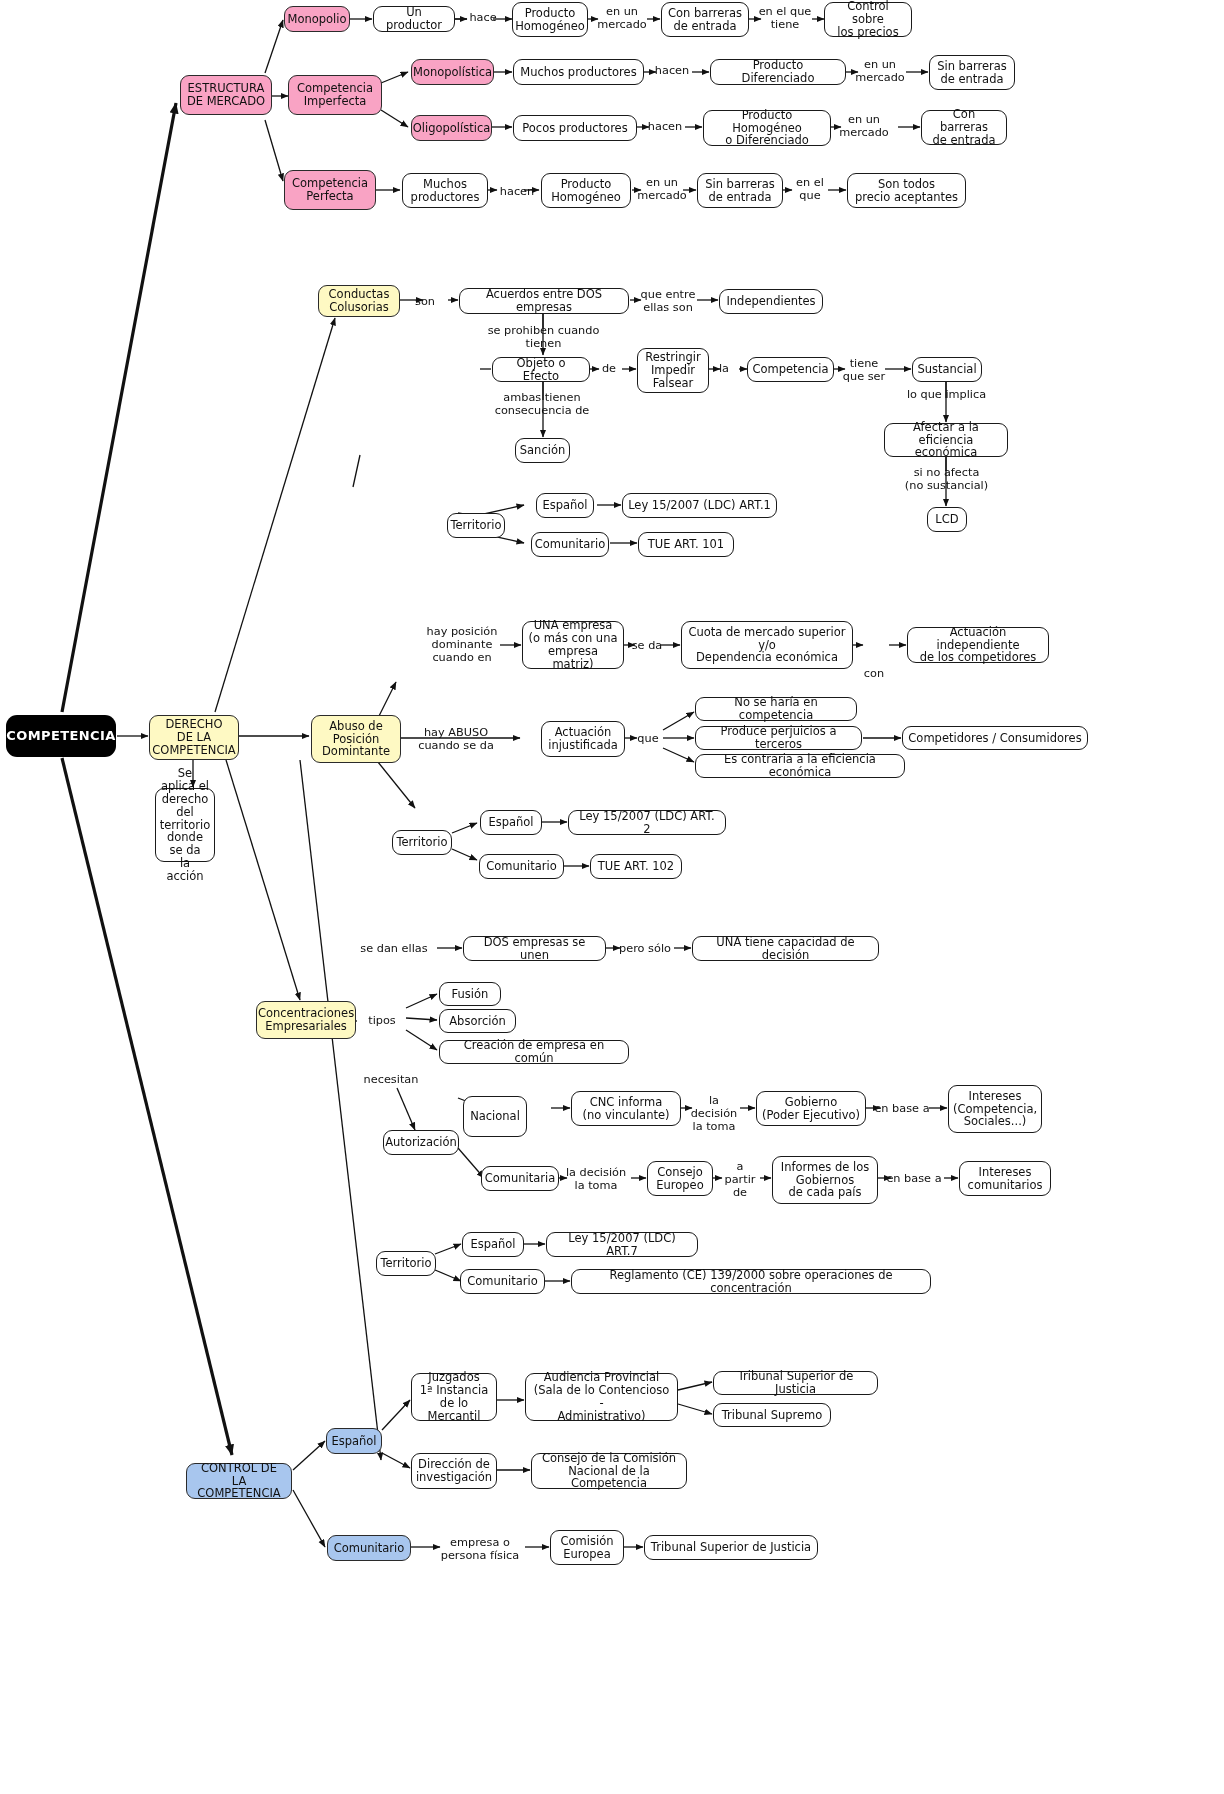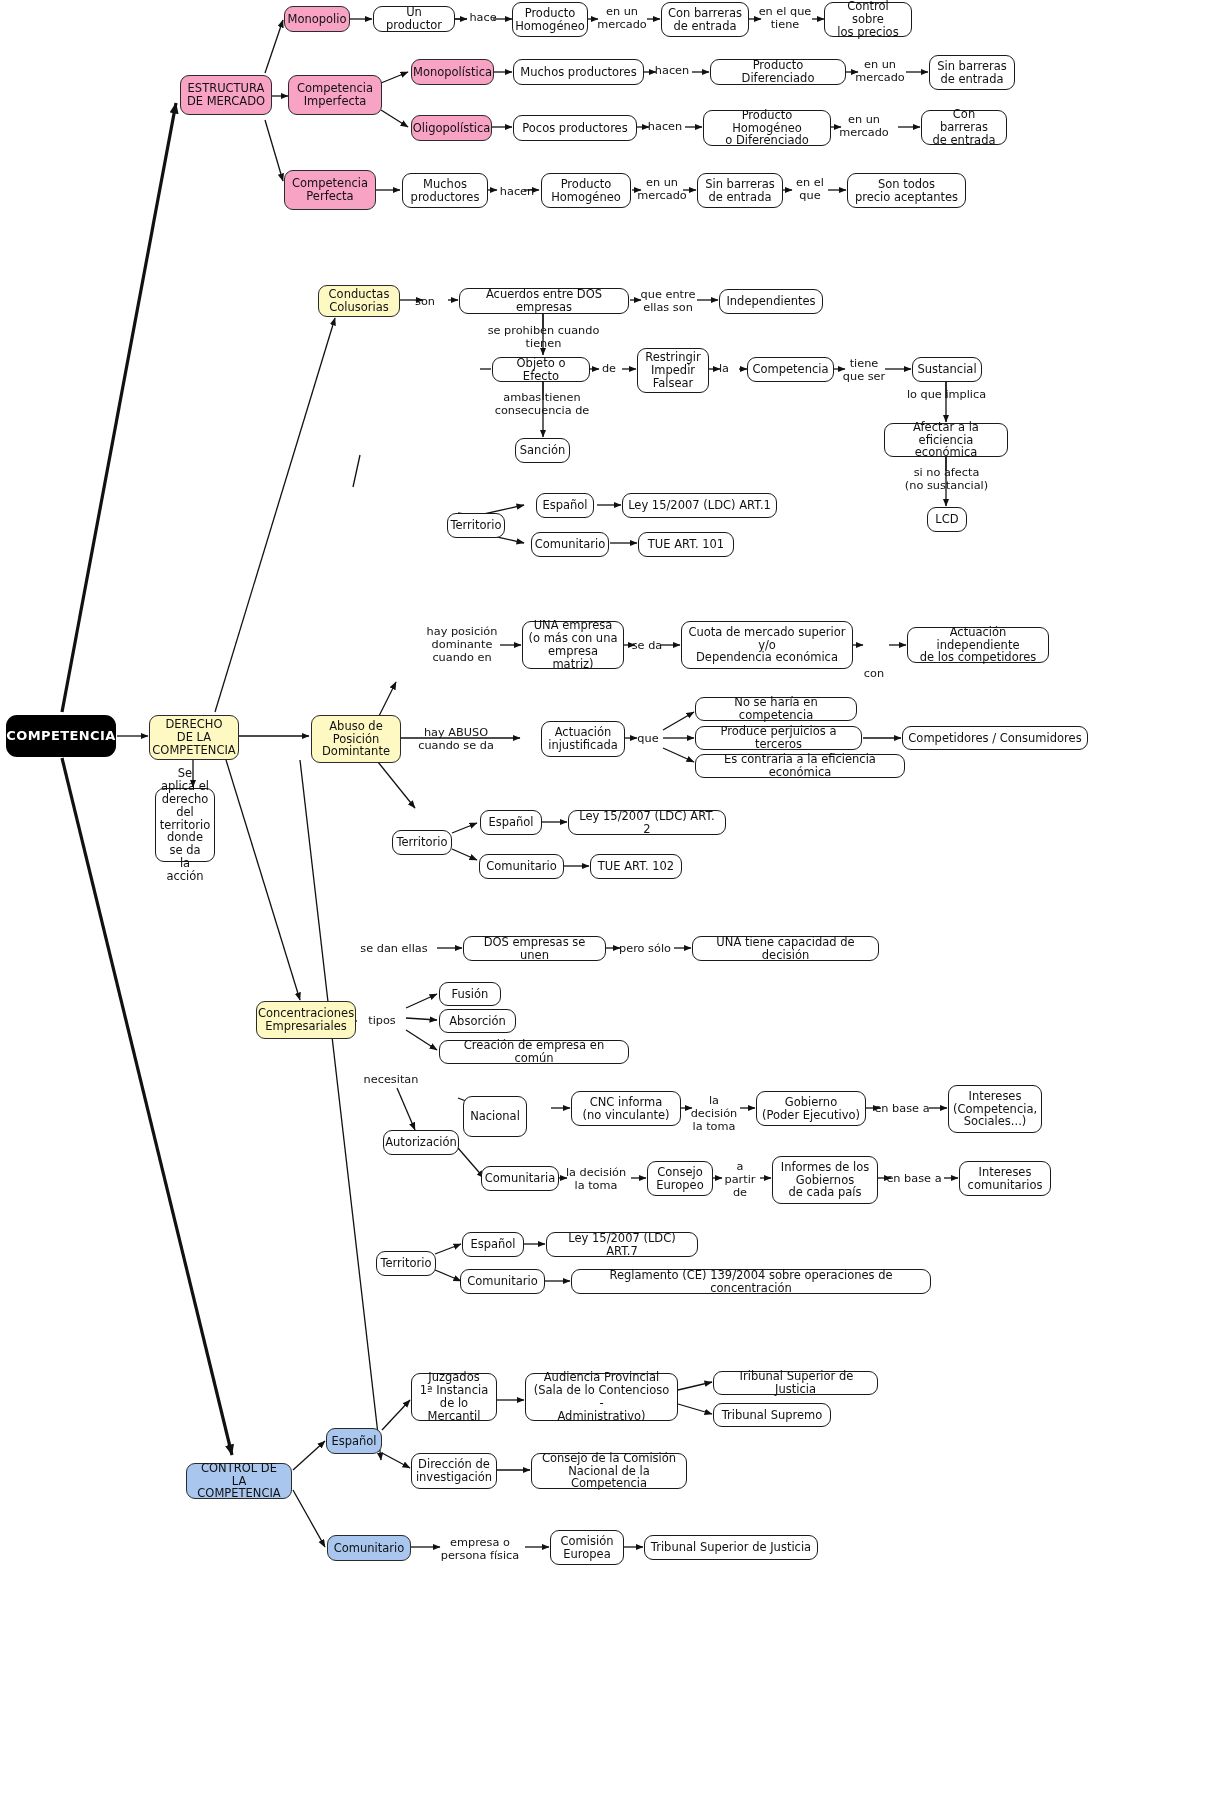--- a/index.html
+++ b/index.html
@@ -370,21 +370,21 @@
 Gobiernos
 de cada país</div>
   <div class="lbl" style="left:885px;top:1172px;width:58px;">en base a</div>
   <div class="node" style="left:959px;top:1161px;width:92px;height:35px;">Intereses
 comunitarios</div>
 
   <div class="node" style="left:376px;top:1251px;width:60px;height:25px;">Territorio</div>
   <div class="node" style="left:462px;top:1232px;width:62px;height:25px;">Español</div>
   <div class="node" style="left:546px;top:1232px;width:152px;height:25px;">Ley 15/2007 (LDC) ART.7</div>
   <div class="node" style="left:460px;top:1269px;width:85px;height:25px;">Comunitario</div>
-  <div class="node" style="left:571px;top:1269px;width:360px;height:25px;">Reglamento (CE) 139/2004 sobre operaciones de concentración</div>
+  <div class="node" style="left:571px;top:1269px;width:360px;height:25px;">Reglamento (CE) 139/2000 sobre operaciones de concentración</div>
 
   <div class="node blue" style="left:186px;top:1463px;width:106px;height:36px;">CONTROL DE LA
 COMPETENCIA</div>
 
   <div class="node blue" style="left:326px;top:1428px;width:56px;height:26px;">Español</div>
   <div class="node" style="left:411px;top:1373px;width:86px;height:48px;">Juzgados
 1ª Instancia
 de lo Mercantil</div>
   <div class="node" style="left:525px;top:1373px;width:153px;height:48px;">Audiencia Provincial
 (Sala de lo Contencioso -

